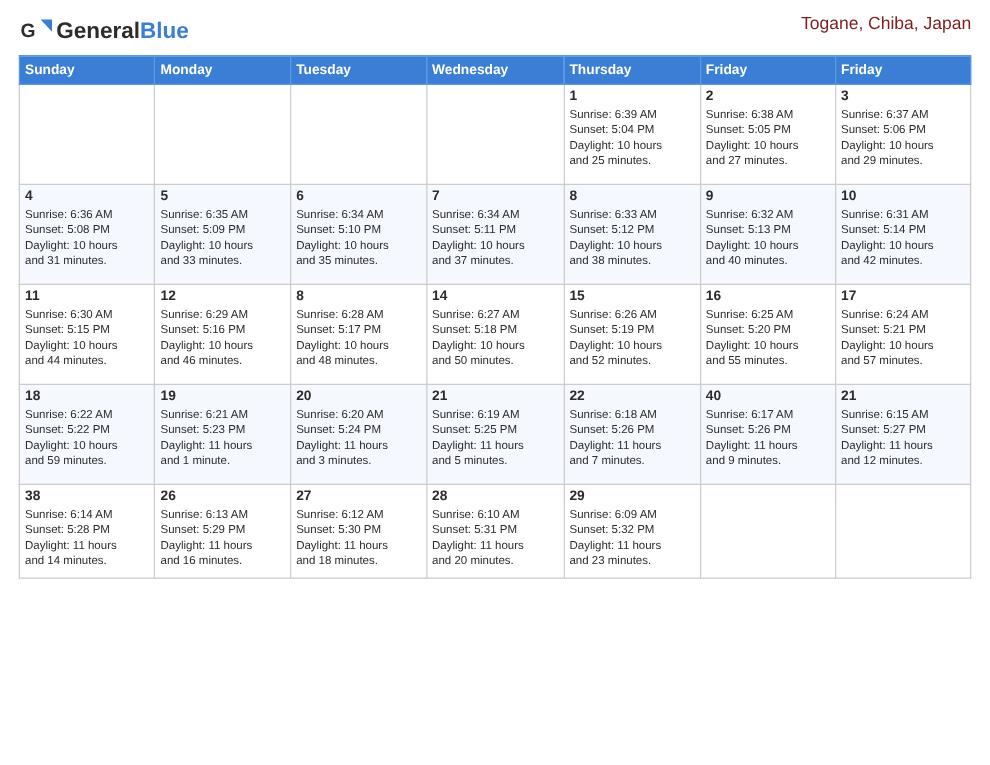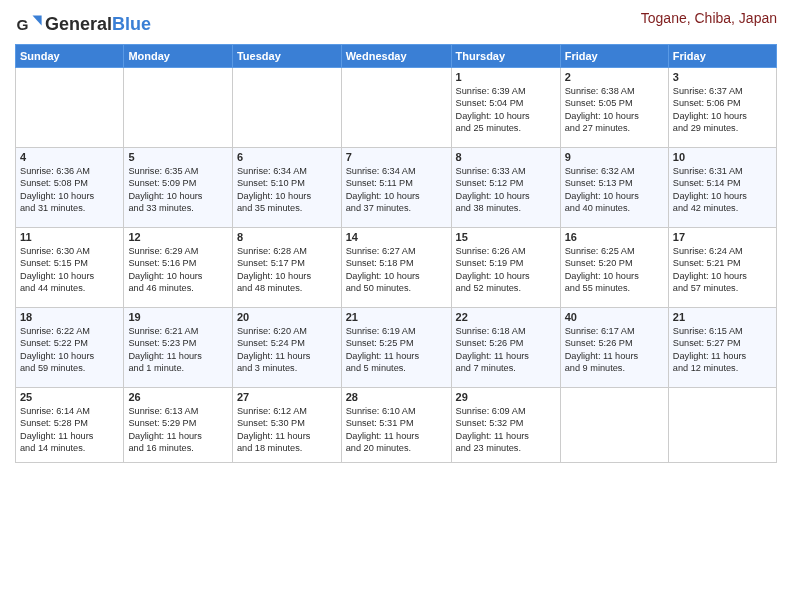--- a/index.html
+++ b/index.html
@@ -230,21 +230,21 @@
             <span class="day-num">40</span>
             <div class="day-info">Sunrise: 6:17 AM<br>Sunset: 5:26 PM<br>Daylight: 11 hours<br>and 9 minutes.</div>
           </td>
           <td>
             <span class="day-num">21</span>
             <div class="day-info">Sunrise: 6:15 AM<br>Sunset: 5:27 PM<br>Daylight: 11 hours<br>and 12 minutes.</div>
           </td>
         </tr>
         <tr class="last-row">
           <td>
-            <span class="day-num">25</span>
+            <span class="day-num">38</span>
             <div class="day-info">Sunrise: 6:14 AM<br>Sunset: 5:28 PM<br>Daylight: 11 hours<br>and 14 minutes.</div>
           </td>
           <td>
             <span class="day-num">26</span>
             <div class="day-info">Sunrise: 6:13 AM<br>Sunset: 5:29 PM<br>Daylight: 11 hours<br>and 16 minutes.</div>
           </td>
           <td>
             <span class="day-num">27</span>
             <div class="day-info">Sunrise: 6:12 AM<br>Sunset: 5:30 PM<br>Daylight: 11 hours<br>and 18 minutes.</div>
           </td>

